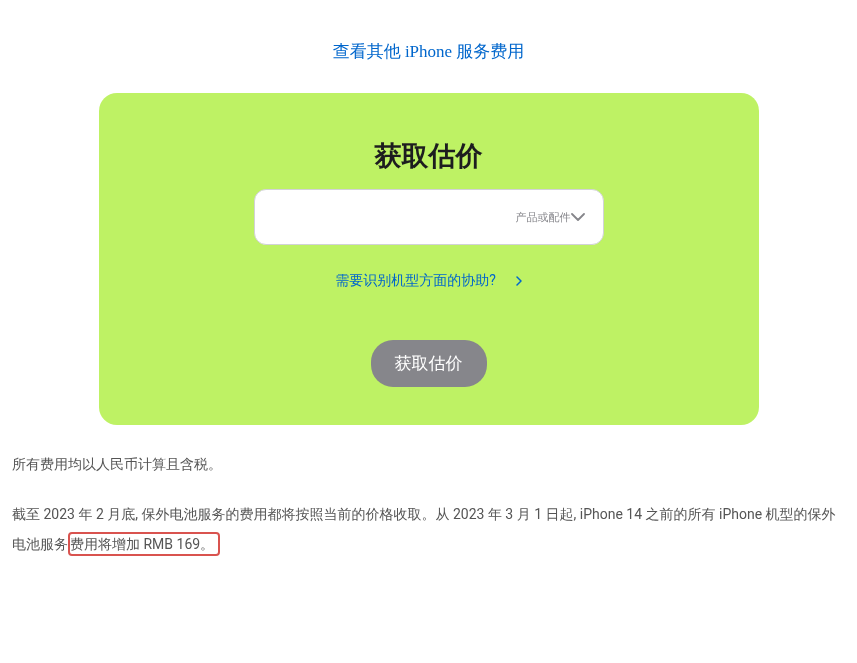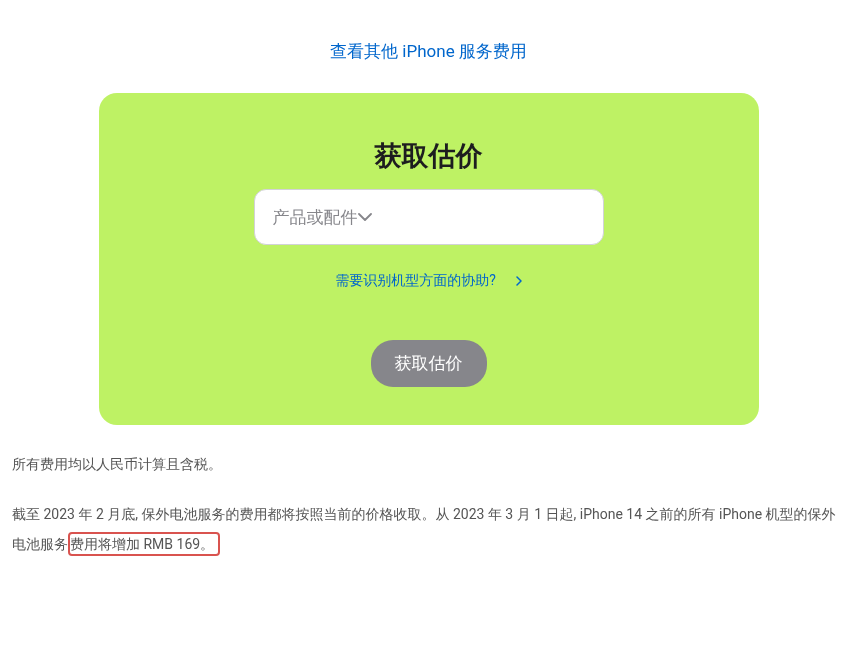--- a/index.html
+++ b/index.html
@@ -10,20 +10,21 @@
     body {
       font-family: -apple-system, BlinkMacSystemFont, "Segoe UI", Roboto, "Helvetica Neue", Arial, sans-serif;
       background: #ffffff;
       width: 857px;
       height: 663px;
       overflow: hidden;
     }
     .top-link {
       text-align: center;
       padding: 40px 0 30px;
+      font-family: Liberation Serif, serif;
     }
     .top-link a {
       color: #0066cc;
       text-decoration: none;
       font-size: 17px;
     }
     .estimate-card {
       background: #bef264;
       border-radius: 18px;
       width: 660px;
@@ -47,27 +48,27 @@
       width: 350px;
       margin: 0 auto 25px;
     }
     .select-box {
       width: 100%;
       height: 56px;
       background: #ffffff;
       border: 1px solid #d2d2d7;
       border-radius: 12px;
       padding: 0 18px;
-      font-size: 17px;
+      font-size: 11px;
       color: #86868b;
       text-align: left;
       cursor: pointer;
       display: flex;
       align-items: center;
-      justify-content: flex-start;
+      justify-content: flex-end;
     }
     .chevron-down {
       width: 14px;
       height: 8px;
       flex-shrink: 0;
     }
     .help-link {
       color: #0066cc;
       text-decoration: none;
       font-size: 14px;

